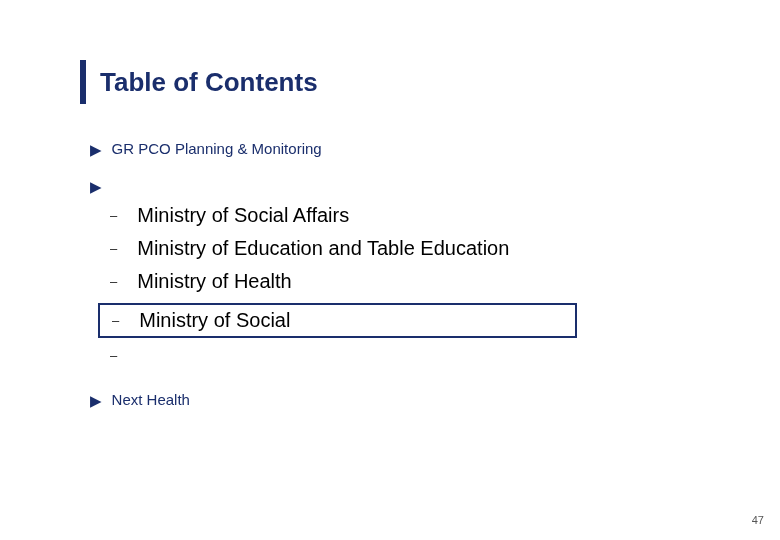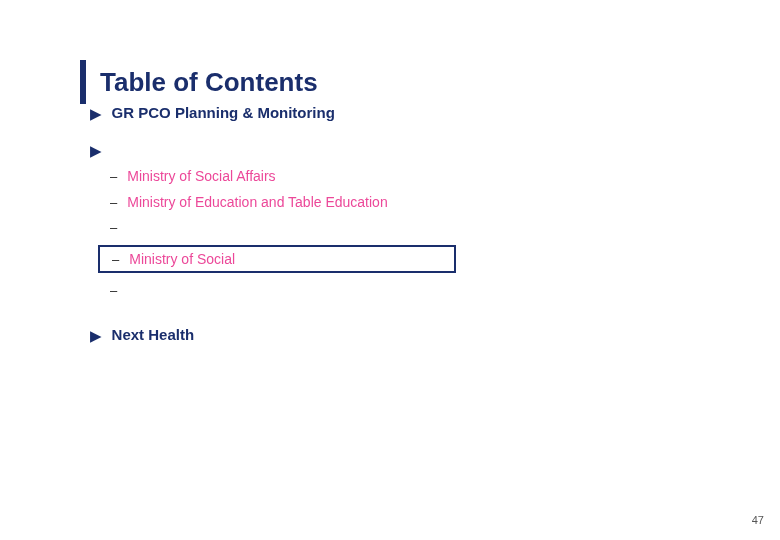--- a/index.html
+++ b/index.html
@@ -21,20 +21,21 @@
       width: 780px;
       height: 540px;
       background: #ffffff;
       position: relative;
       padding: 60px 80px 40px 80px;
     }
 
     .title-section {
       display: flex;
       align-items: center;
+      margin-bottom: 36px;
     }
 
     .title-bar {
       width: 6px;
       height: 44px;
       background: #1a2e6c;
       margin-right: 14px;
       flex-shrink: 0;
     }
 
@@ -60,21 +61,21 @@
       color: #1a2e6c;
       font-size: 15px;
       margin-right: 10px;
       margin-top: 1px;
       flex-shrink: 0;
     }
 
     .level1-label {
       color: #1a2e6c;
       font-size: 15px;
-      font-weight: 700;
+      font-weight: 400;
     }
 
     .level2-list {
       margin-top: 8px;
       padding-left: 20px;
     }
 
     .level2-item {
       display: flex;
       align-items: center;
@@ -84,22 +85,23 @@
     }
 
     .level2-bullet {
       color: #1a1a1a;
       font-size: 13px;
       margin-right: 10px;
       flex-shrink: 0;
     }
 
     .level2-label {
-      color: #ec4899;
-      font-size: 14px;
+      color: #000000;
+      font-size: 20px;
+      margin-left: 10px;
     }
 
     .level2-item.highlighted {
       background: transparent;
     }
 
     .highlighted-box {
       display: flex;
       align-items: center;
       border: 2px solid #1a2e6c;
@@ -146,20 +148,21 @@
           <span class="level2-label">Ministry of Social Affairs</span>
         </div>
 
         <div class="level2-item">
           <span class="level2-bullet">–</span>
           <span class="level2-label">Ministry of Education and Table Education</span>
         </div>
 
         <div class="level2-item">
           <span class="level2-bullet">–</span>
+          <span class="level2-label">Ministry of Health</span>
         </div>
 
         <div class="level2-item highlighted" style="margin-bottom:10px;">
           <div class="highlighted-box">
             <span class="level2-bullet" style="margin-right:10px;">–</span>
             <span class="level2-label">Ministry of Social</span>
           </div>
         </div>
 
         <div class="level2-item">

